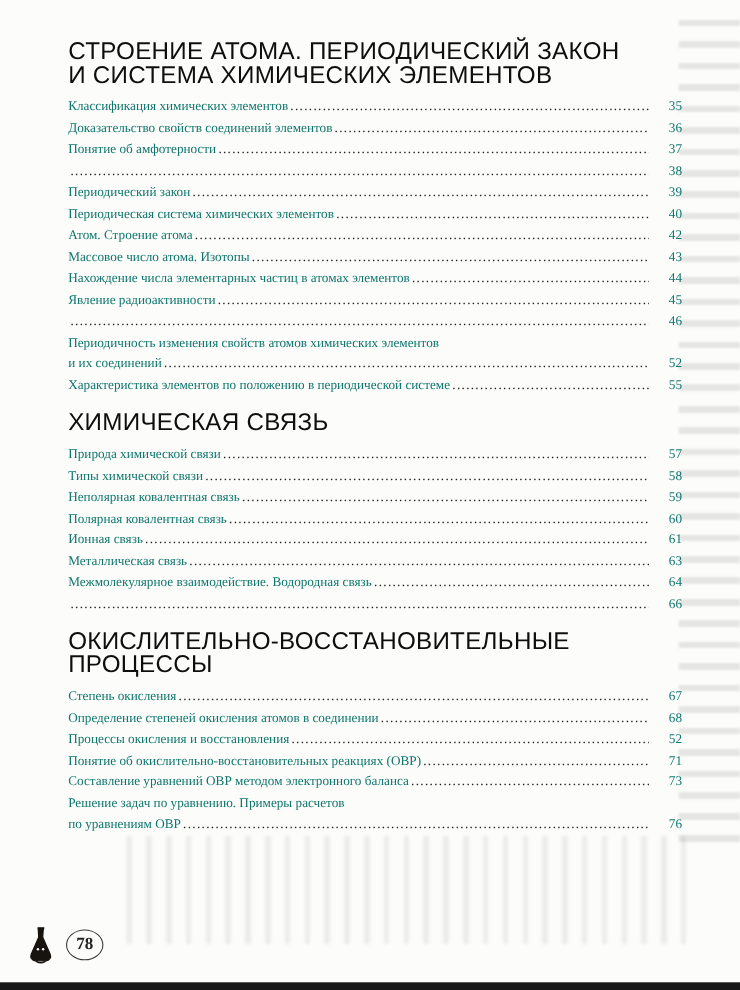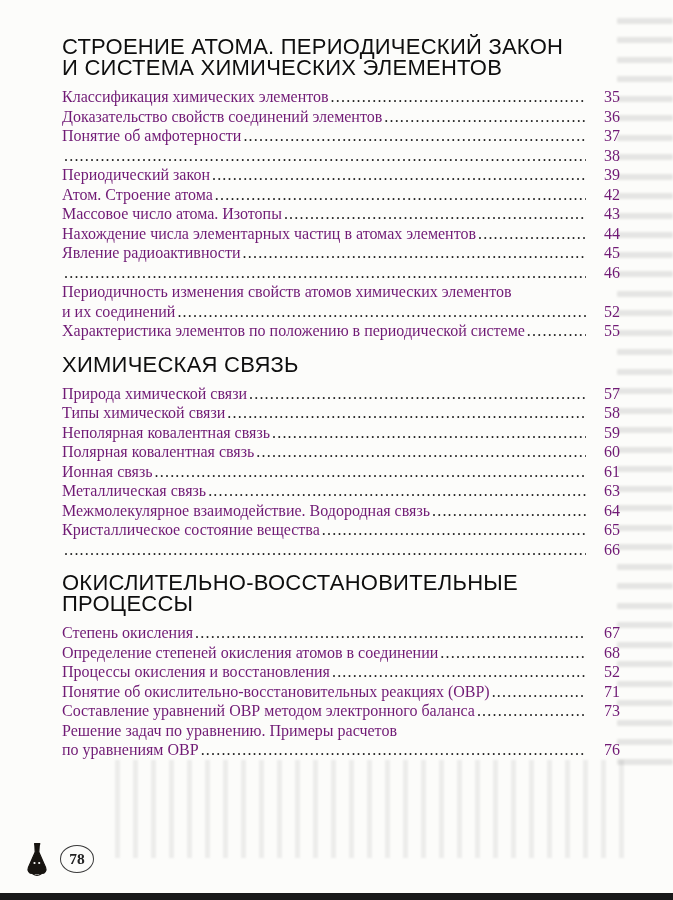--- a/index.html
+++ b/index.html
@@ -23,23 +23,23 @@
     line-height: 21px;
     text-align: left;
     color: #0e0e0e;
     letter-spacing: .25px;
     margin: 13px 0 9px 0;
   }
   .sec-title:first-child { margin-top: 0; }
   .entry {
     display: flex;
     align-items: baseline;
-    font-size: 16px;
+    font-size: 12px;
     line-height: 19.5px;
-    color: #701a75;
+    color: #0f766e;
   }
   .lbl { white-space: nowrap; }
   .dots {
     flex: 1;
     overflow: hidden;
     white-space: nowrap;
     margin: 0 2px;
     color: #222;
   }
   .dots::before {
@@ -133,20 +133,25 @@
       <div class="entry">
         <span class="dots"></span>
         <span class="num">38</span>
       </div>
       <div class="entry">
         <span class="lbl">Периодический закон</span>
         <span class="dots"></span>
         <span class="num">39</span>
       </div>
       <div class="entry">
+        <span class="lbl">Периодическая система химических элементов</span>
+        <span class="dots"></span>
+        <span class="num">40</span>
+      </div>
+      <div class="entry">
         <span class="lbl">Атом. Строение атома</span>
         <span class="dots"></span>
         <span class="num">42</span>
       </div>
       <div class="entry">
         <span class="lbl">Массовое число атома. Изотопы</span>
         <span class="dots"></span>
         <span class="num">43</span>
       </div>
       <div class="entry">
@@ -206,25 +211,20 @@
       </div>
       <div class="entry">
         <span class="lbl">Металлическая связь</span>
         <span class="dots"></span>
         <span class="num">63</span>
       </div>
       <div class="entry">
         <span class="lbl">Межмолекулярное взаимодействие. Водородная связь</span>
         <span class="dots"></span>
         <span class="num">64</span>
-      </div>
-      <div class="entry">
-        <span class="lbl">Кристаллическое состояние вещества</span>
-        <span class="dots"></span>
-        <span class="num">65</span>
       </div>
       <div class="entry">
         <span class="dots"></span>
         <span class="num">66</span>
       </div>
       <div class="sec-title">
         <div>ОКИСЛИТЕЛЬНО-ВОССТАНОВИТЕЛЬНЫЕ ПРОЦЕССЫ</div>
       </div>
       <div class="entry">
         <span class="lbl">Степень окисления</span>

